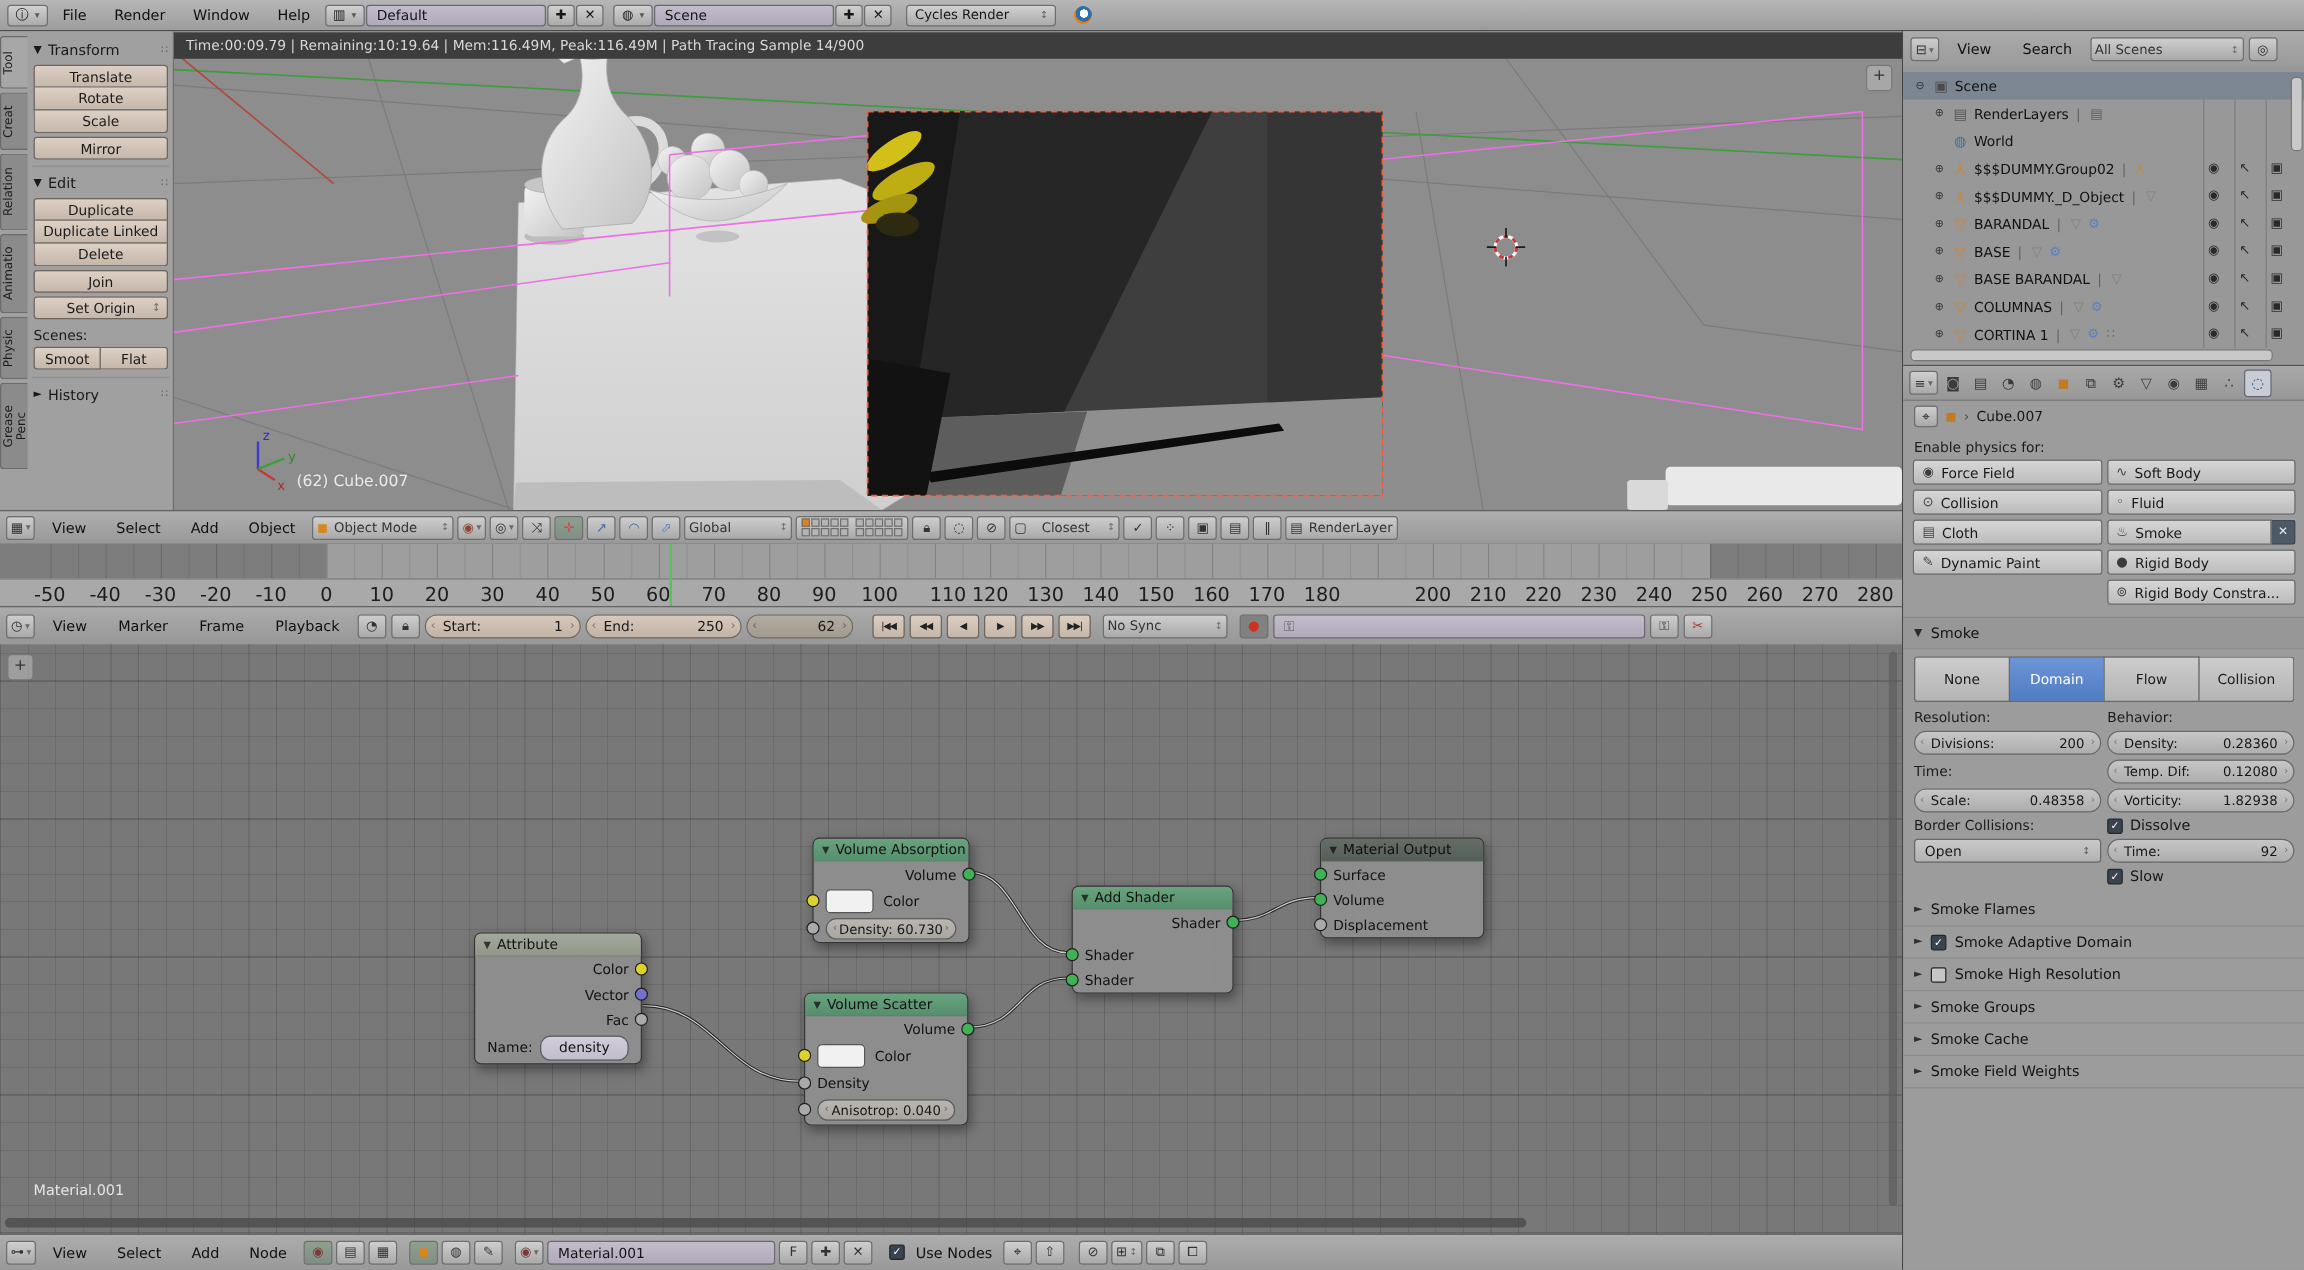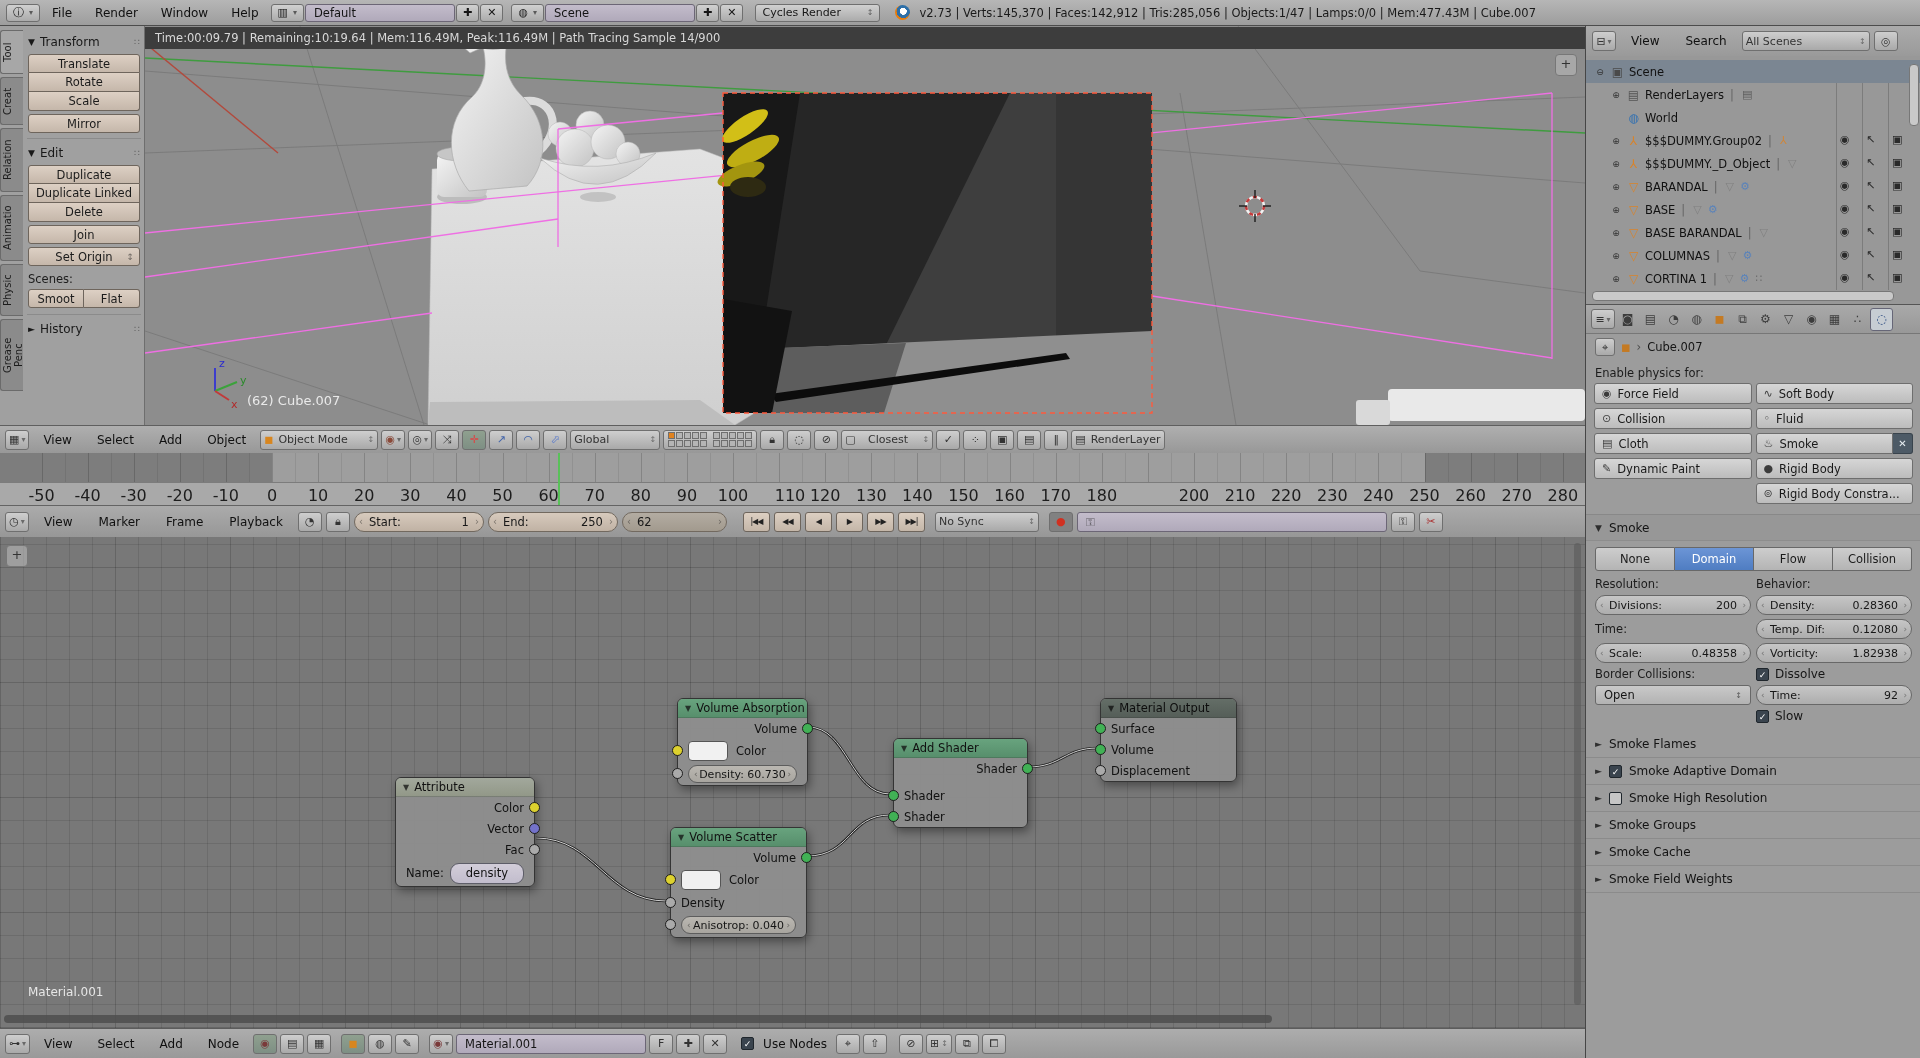--- a/index.html
+++ b/index.html
@@ -154,21 +154,21 @@
   .prow{display:flex;gap:5px;margin:4px 9px;align-items:center}
   .prow .col{flex:1;display:flex;align-items:center;gap:6px}
   .pslider{position:relative;flex:1;height:20px;border-radius:10px;border:1px solid #686868;
         background:linear-gradient(#c6c6c6,#adadad);display:flex;align-items:center;
         justify-content:space-between;padding:0 13px;font-size:11px;color:#161616;box-sizing:border-box}
   .pslider::before{content:"‹";position:absolute;left:4px;font-size:9px;opacity:.45}
   .pslider::after{content:"›";position:absolute;right:4px;font-size:9px;opacity:.45}
   .pdrop{flex:1;height:20px;border-radius:3px;border:1px solid #686868;background:linear-gradient(#c9c9c9,#b2b2b2);
         display:flex;align-items:center;justify-content:space-between;padding:0 8px;font-size:11.5px;box-sizing:border-box}
   .typerow{display:flex;margin:6px 9px}
-  .typerow .tybtn{flex:1;height:24px;background:linear-gradient(#cdcdcd,#b4b4b4);border:1px solid #686868;
+  .typerow .tybtn{flex:1;height:38px;background:linear-gradient(#cdcdcd,#b4b4b4);border:1px solid #686868;
         border-left:none;font-size:11.5px;color:#1b1b1b;display:flex;align-items:center;justify-content:center;box-sizing:border-box}
   .typerow .tybtn:first-child{border-left:1px solid #686868;border-radius:3px 0 0 3px}
   .typerow .tybtn:last-child{border-radius:0 3px 3px 0}
   .typerow .tybtn.sel{background:linear-gradient(#6c95d6,#4f7dc2);color:#fff}
   .cpanel{display:flex;align-items:center;gap:7px;height:26px;padding:0 9px;border-bottom:1px solid #8b8b8b;font-size:12px;color:#141414}
   .cpanel .tri{font-size:9px;opacity:.8}
 </style>
 </head>
 <body>
 
@@ -197,21 +197,20 @@
       </span>
     <span class="lavfield" style="width:150px">Scene</span>
     <span class="hbtn">✚</span>
     <span class="hbtn">✕</span>
     <span style="width:10px"></span>
     <span class="hbtn" style="width:125px;justify-content:space-between">
         <span>Cycles Render</span>
         <span class="dd-arr">↕</span>
       </span>
     <span id="blogo"></span>
-    <span id="stats">v2.73 | Verts:145,370 | Faces:142,912 | Tris:285,056 | Objects:1/47 | Lamps:0/0 | Mem:477.43M | Cube.007</span>
   </div>
 
   <div id="leftcol" class="abs">
 
     <div id="viewport" class="abs">
 
       <svg id="vpscene" class="abs" viewBox="145 25 1440 399" width="1440" height="399" font-family="DejaVu Sans, sans-serif">
         <defs>
           <linearGradient id="porc" x1="0" y1="0" x2="1" y2="1">
             <stop offset="0" stop-color="#f4f4f4"></stop>
@@ -591,21 +590,21 @@
             <span>🔒︎</span>
           </span>
         <span class="numfield" style="width:130px">
           <span>Start:</span>
             <span>1</span>
           </span>
         <span class="numfield" style="width:130px">
           <span>End:</span>
             <span>250</span>
           </span>
-        <span class="numfield" style="width:105px;background:linear-gradient(#b3aca2,#a29a8e);">
+        <span class="numfield" style="width:89px;background:linear-gradient(#b3aca2,#a29a8e);justify-content:flex-end">
           <span>62</span>
           </span>
         <span style="width:8px"></span>
         <span class="tbtn">|◀◀</span>
         <span class="tbtn">◀◀</span>
         <span class="tbtn">◀</span>
         <span class="tbtn">▶</span>
         <span class="tbtn">▶▶</span>
         <span class="tbtn">▶▶|</span>
         <span class="icbtn" style="width:104px;justify-content:space-between;margin-left:6px">

